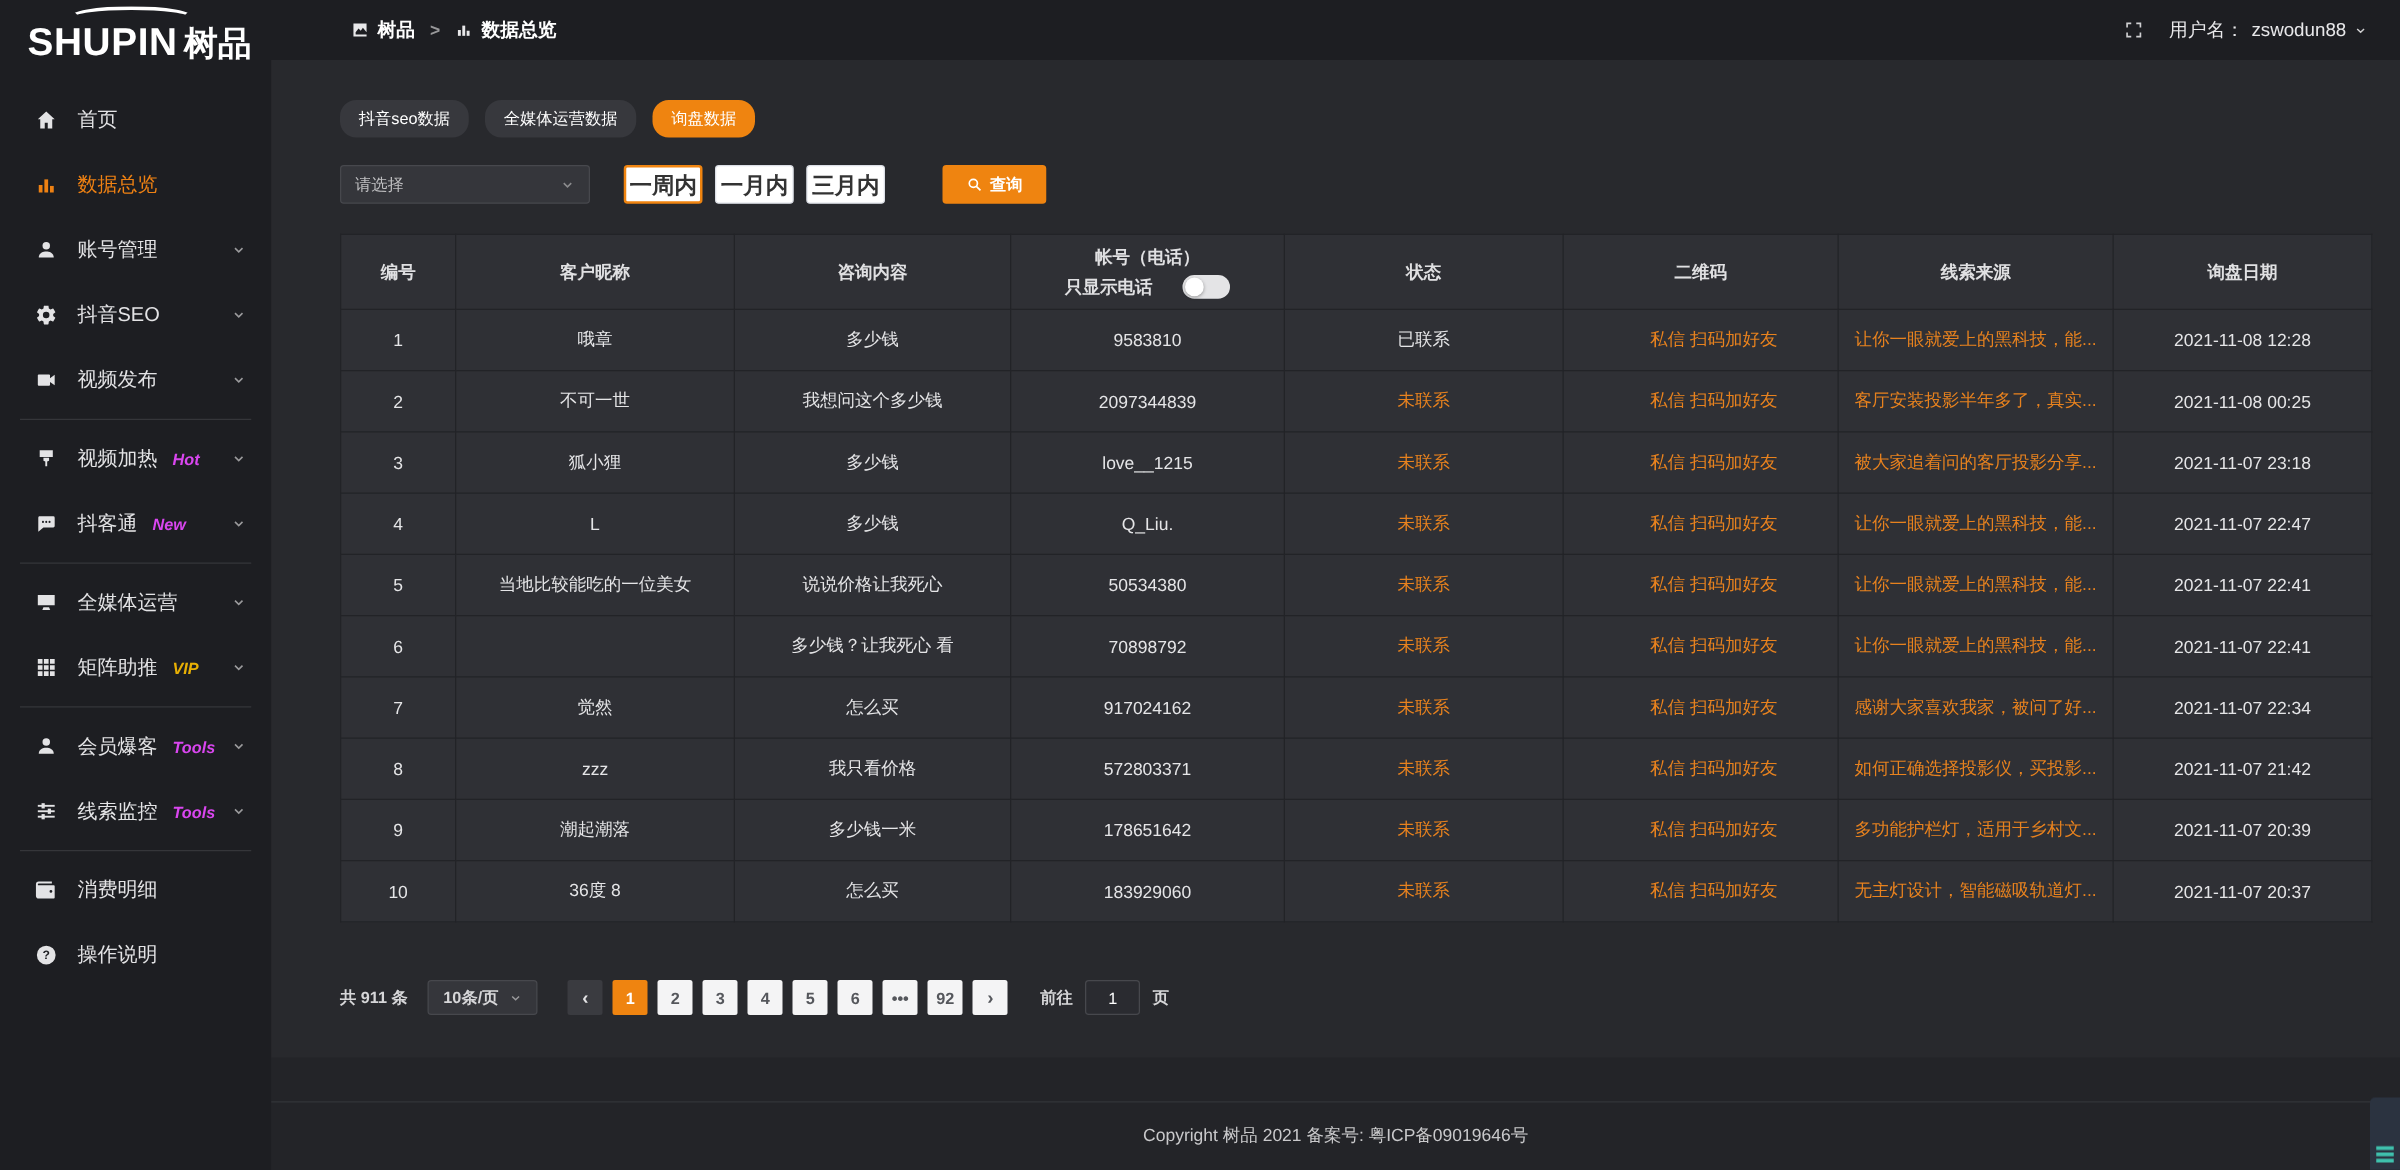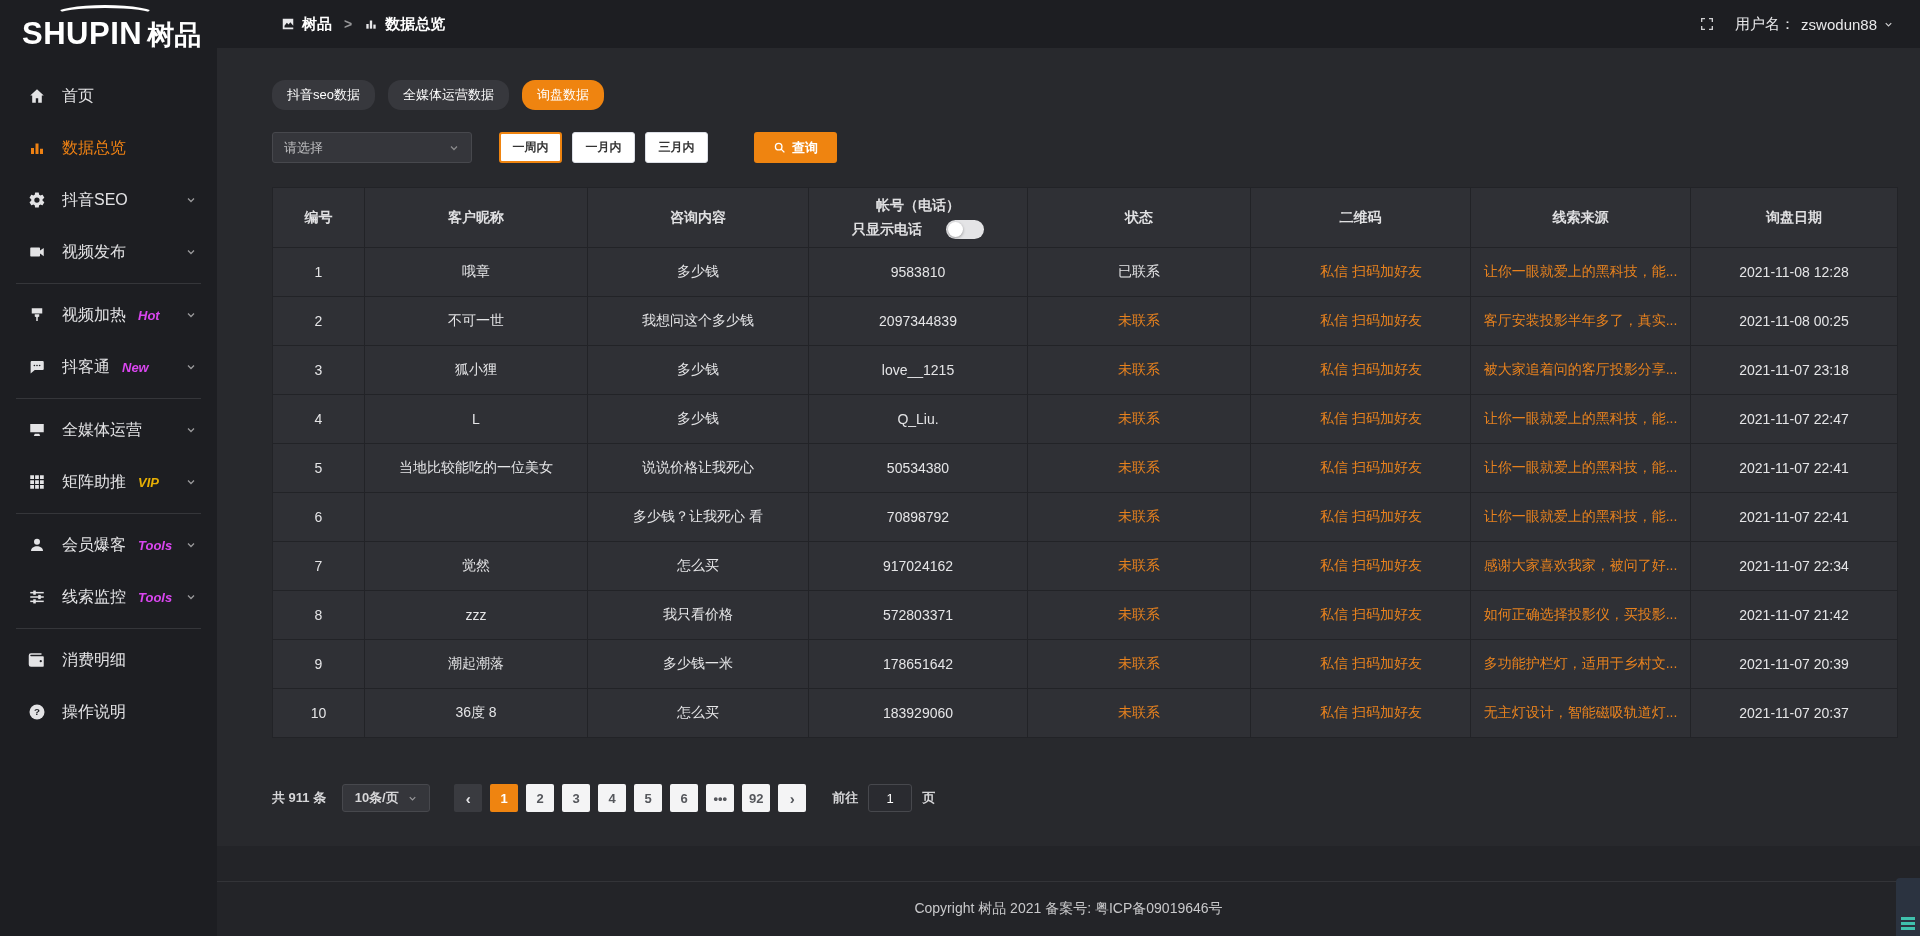--- a/index.html
+++ b/index.html
@@ -42,21 +42,21 @@
   .tabs { display:flex; gap:13px; padding-top:32px; }
   .tab { height:30px; padding:0 15px; display:flex; align-items:center; background:#37383d;
     color:#fff; font-size:13px; font-weight:normal; border-radius:13px; cursor:pointer; }
   .tab.active { background:#ef8410; }
   .filter-row { margin-top:22px; display:flex; align-items:center; }
   .select { width:200px; height:31px; background:#35363b; border:1px solid #47484d; border-radius:3px;
     display:flex; align-items:center; padding:0 11px; color:#bfbfc1; font-size:13px; cursor:pointer; }
   .select .chev { margin-left:auto; display:flex; }
   .select .chev svg { width:12px; height:12px; stroke:#8a8a8c; fill:none; stroke-width:2.5; }
   .period { width:63px; height:31px; background:#fff; border:1px solid #dcdfe6; border-radius:3px;
-    color:#333; font-size:12px; font-weight:bold; display:flex; align-items:center; justify-content:center;
+    color:#333; font-size:18px; font-weight:bold; display:flex; align-items:center; justify-content:center;
     margin-left:10px; cursor:pointer; }
   .period.active { margin-left:27px; border:2px solid #ef8410; }
   .search-btn { margin-left:46px; height:31px; padding:0 19px; background:#ef8410; border:none; border-radius:3px;
     color:#fff; font-size:13px; font-weight:bold; display:flex; align-items:center; gap:6px; cursor:pointer; }
   .search-btn svg { width:13px; height:13px; stroke:#fff; fill:none; stroke-width:2.5; }
   
   .table-wrap { margin-top:24px; }
   table { width:100%; border-collapse:collapse; table-layout:fixed; background:#2f3035; }
   th, td { border:1px solid #222327; text-align:center; overflow:hidden; }
   th { height:60px; color:#e0e0e2; font-size:14px; font-weight:bold; }
@@ -115,20 +115,34 @@
       <span class="s-icon">
           <svg viewBox="0 0 24 24">
             <rect x="4" y="12" width="4" height="8"></rect>
             <rect x="10" y="6" width="4" height="14"></rect>
             <rect x="16" y="13" width="4" height="7"></rect>
           </svg>
         </span>
       <span>数据总览</span>
     </div>
 
+    <div class="s-item">
+      <span class="s-icon">
+          <svg viewBox="0 0 24 24">
+            <circle cx="12" cy="7.5" r="4"></circle>
+            <path d="M4 20c0-4.2 4-6.3 8-6.3s8 2.1 8 6.3z"></path>
+          </svg>
+        </span>
+      <span>账号管理</span>
+      <span class="s-chevron">
+          <svg viewBox="0 0 24 24">
+            <polyline points="6,9 12,15 18,9"></polyline>
+          </svg>
+        </span>
+    </div>
 
     <div class="s-item">
       <span class="s-icon">
           <svg viewBox="0 0 24 24">
             <path d="M19.4 13c.04-.32.06-.66.06-1s-.02-.68-.06-1l2.1-1.65a.5.5 0 0 0 .12-.64l-2-3.46a.5.5 0 0 0-.6-.22l-2.5 1a7.6 7.6 0 0 0-1.73-1l-.38-2.65A.5.5 0 0 0 13.9 2h-4a.5.5 0 0 0-.5.42l-.37 2.65c-.63.26-1.2.6-1.74 1l-2.49-1a.5.5 0 0 0-.61.22l-2 3.46a.5.5 0 0 0 .12.64L4.4 11c-.04.32-.06.66-.06 1s.02.68.06 1l-2.1 1.65a.5.5 0 0 0-.12.64l2 3.46c.14.24.42.33.61.22l2.5-1c.53.4 1.1.74 1.73 1l.37 2.65c.04.24.25.42.5.42h4c.25 0 .46-.18.5-.42l.38-2.65c.63-.26 1.2-.6 1.73-1l2.5 1c.24.1.47 0 .6-.22l2-3.46a.5.5 0 0 0-.12-.64zM11.9 15.5a3.5 3.5 0 1 1 0-7 3.5 3.5 0 0 1 0 7z"></path>
           </svg>
         </span>
       <span>抖音SEO</span>
       <span class="s-chevron">
           <svg viewBox="0 0 24 24">

